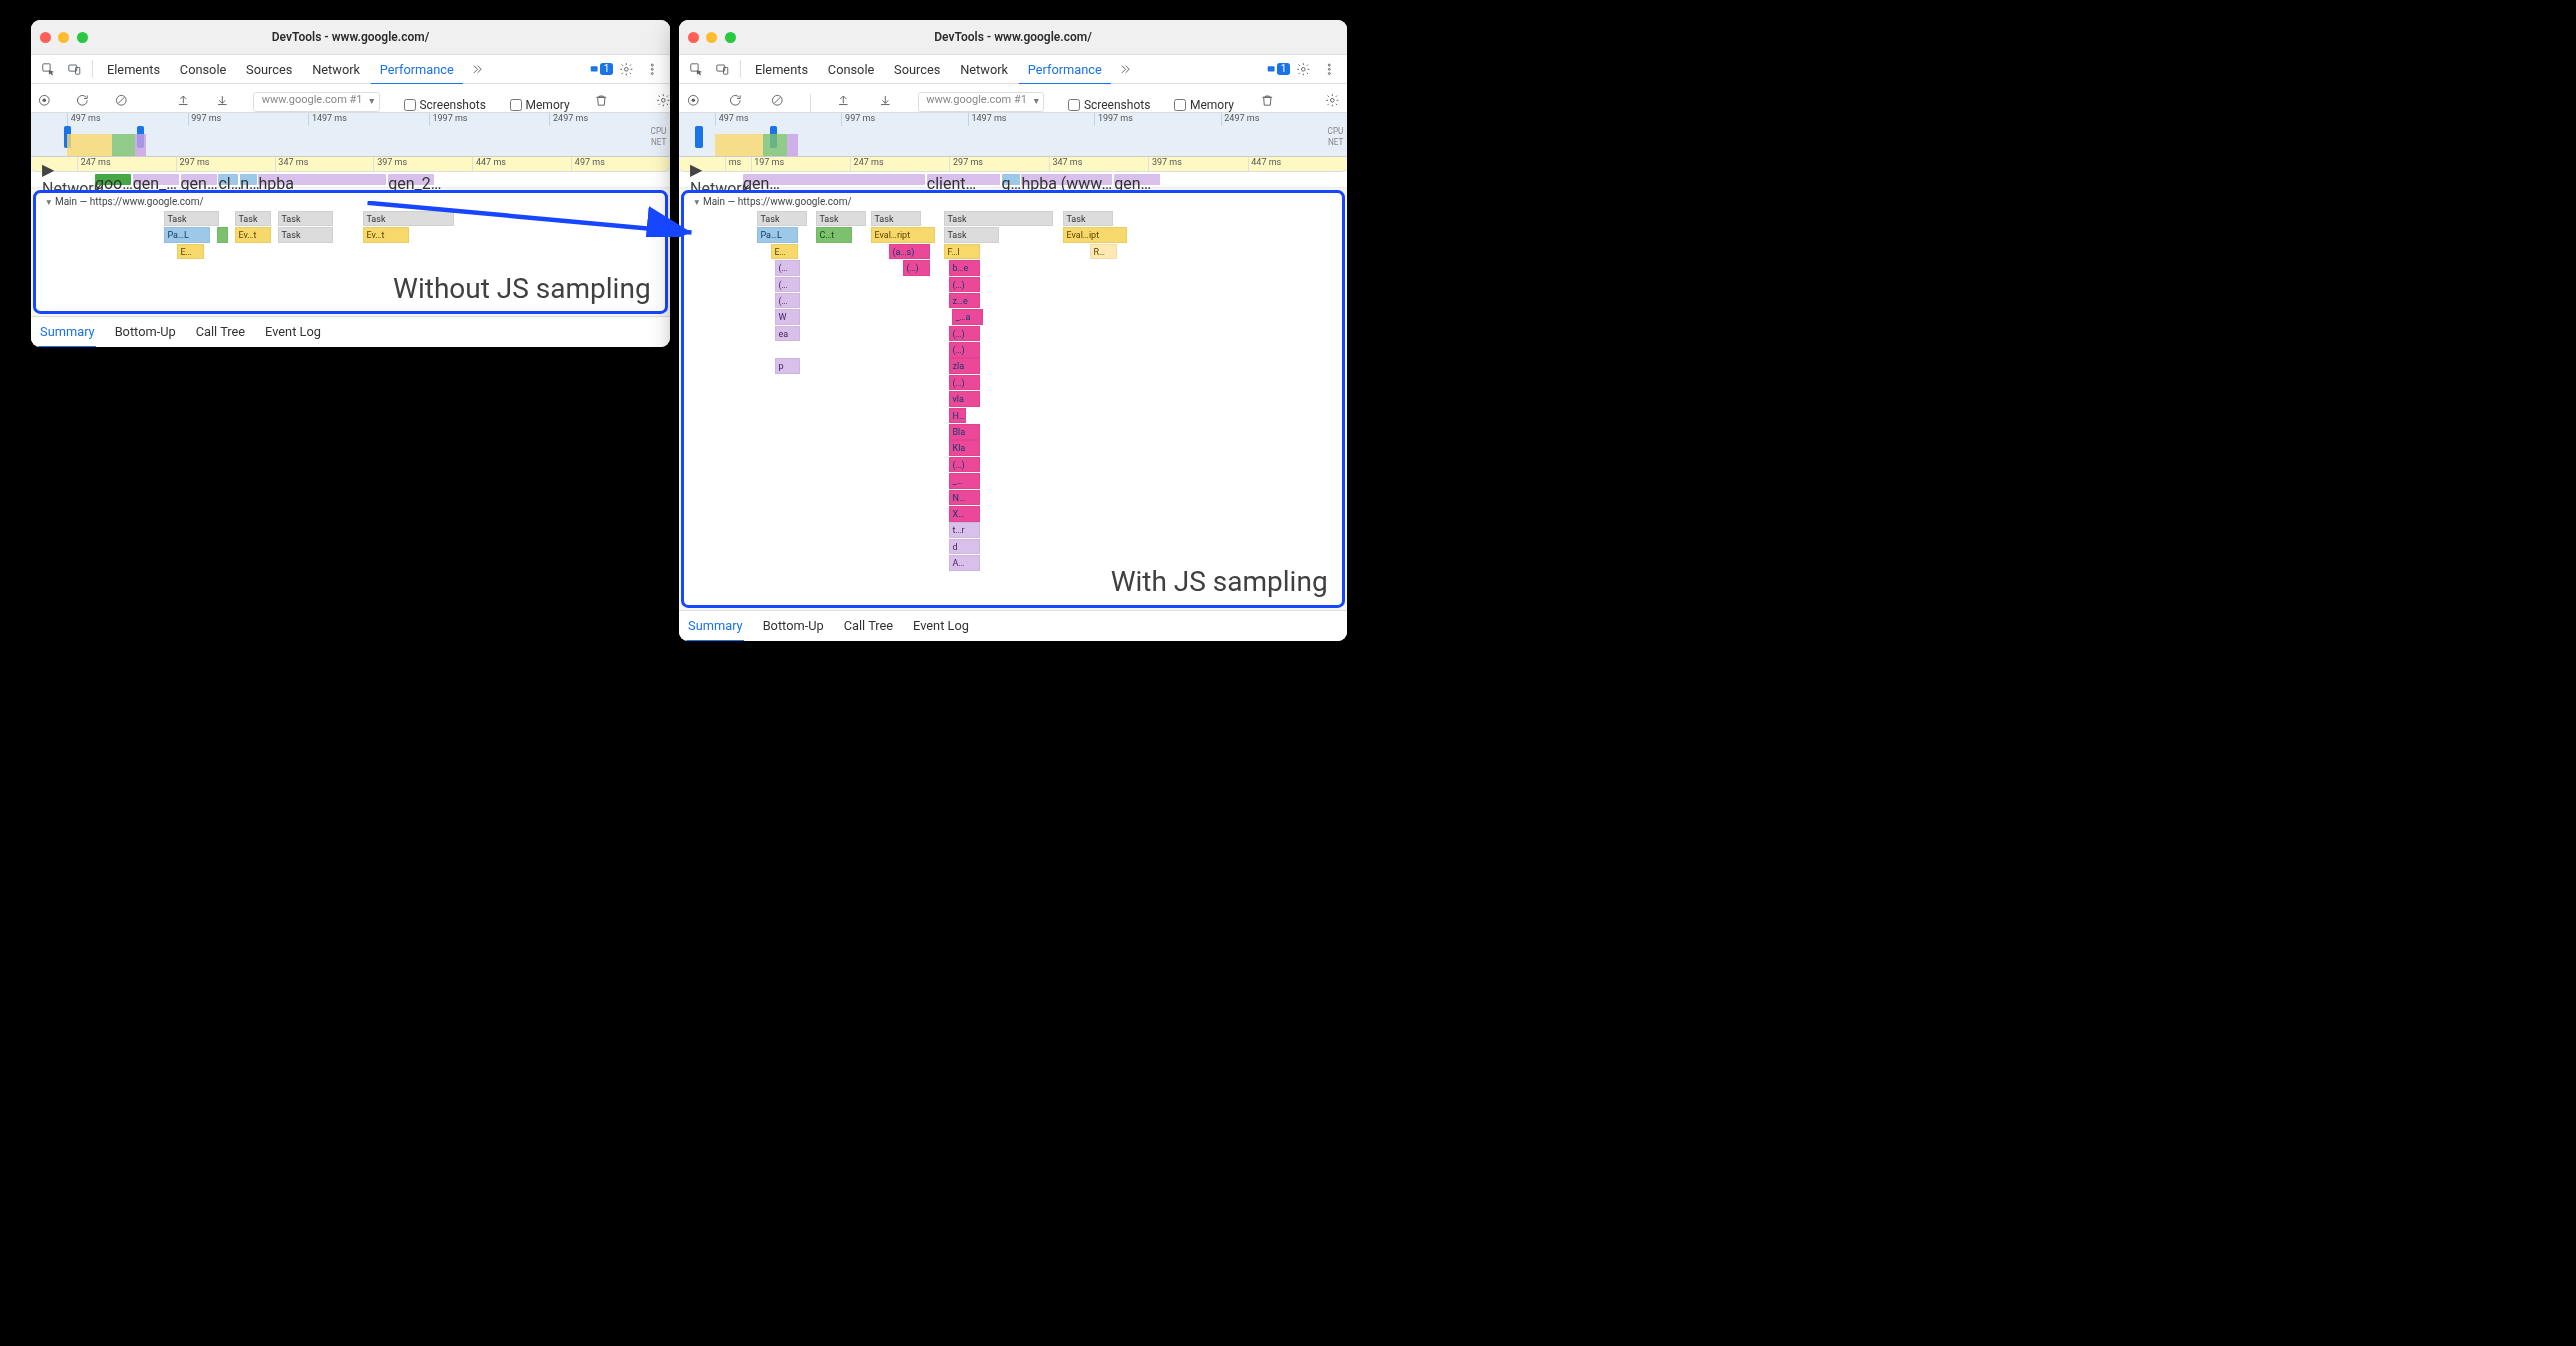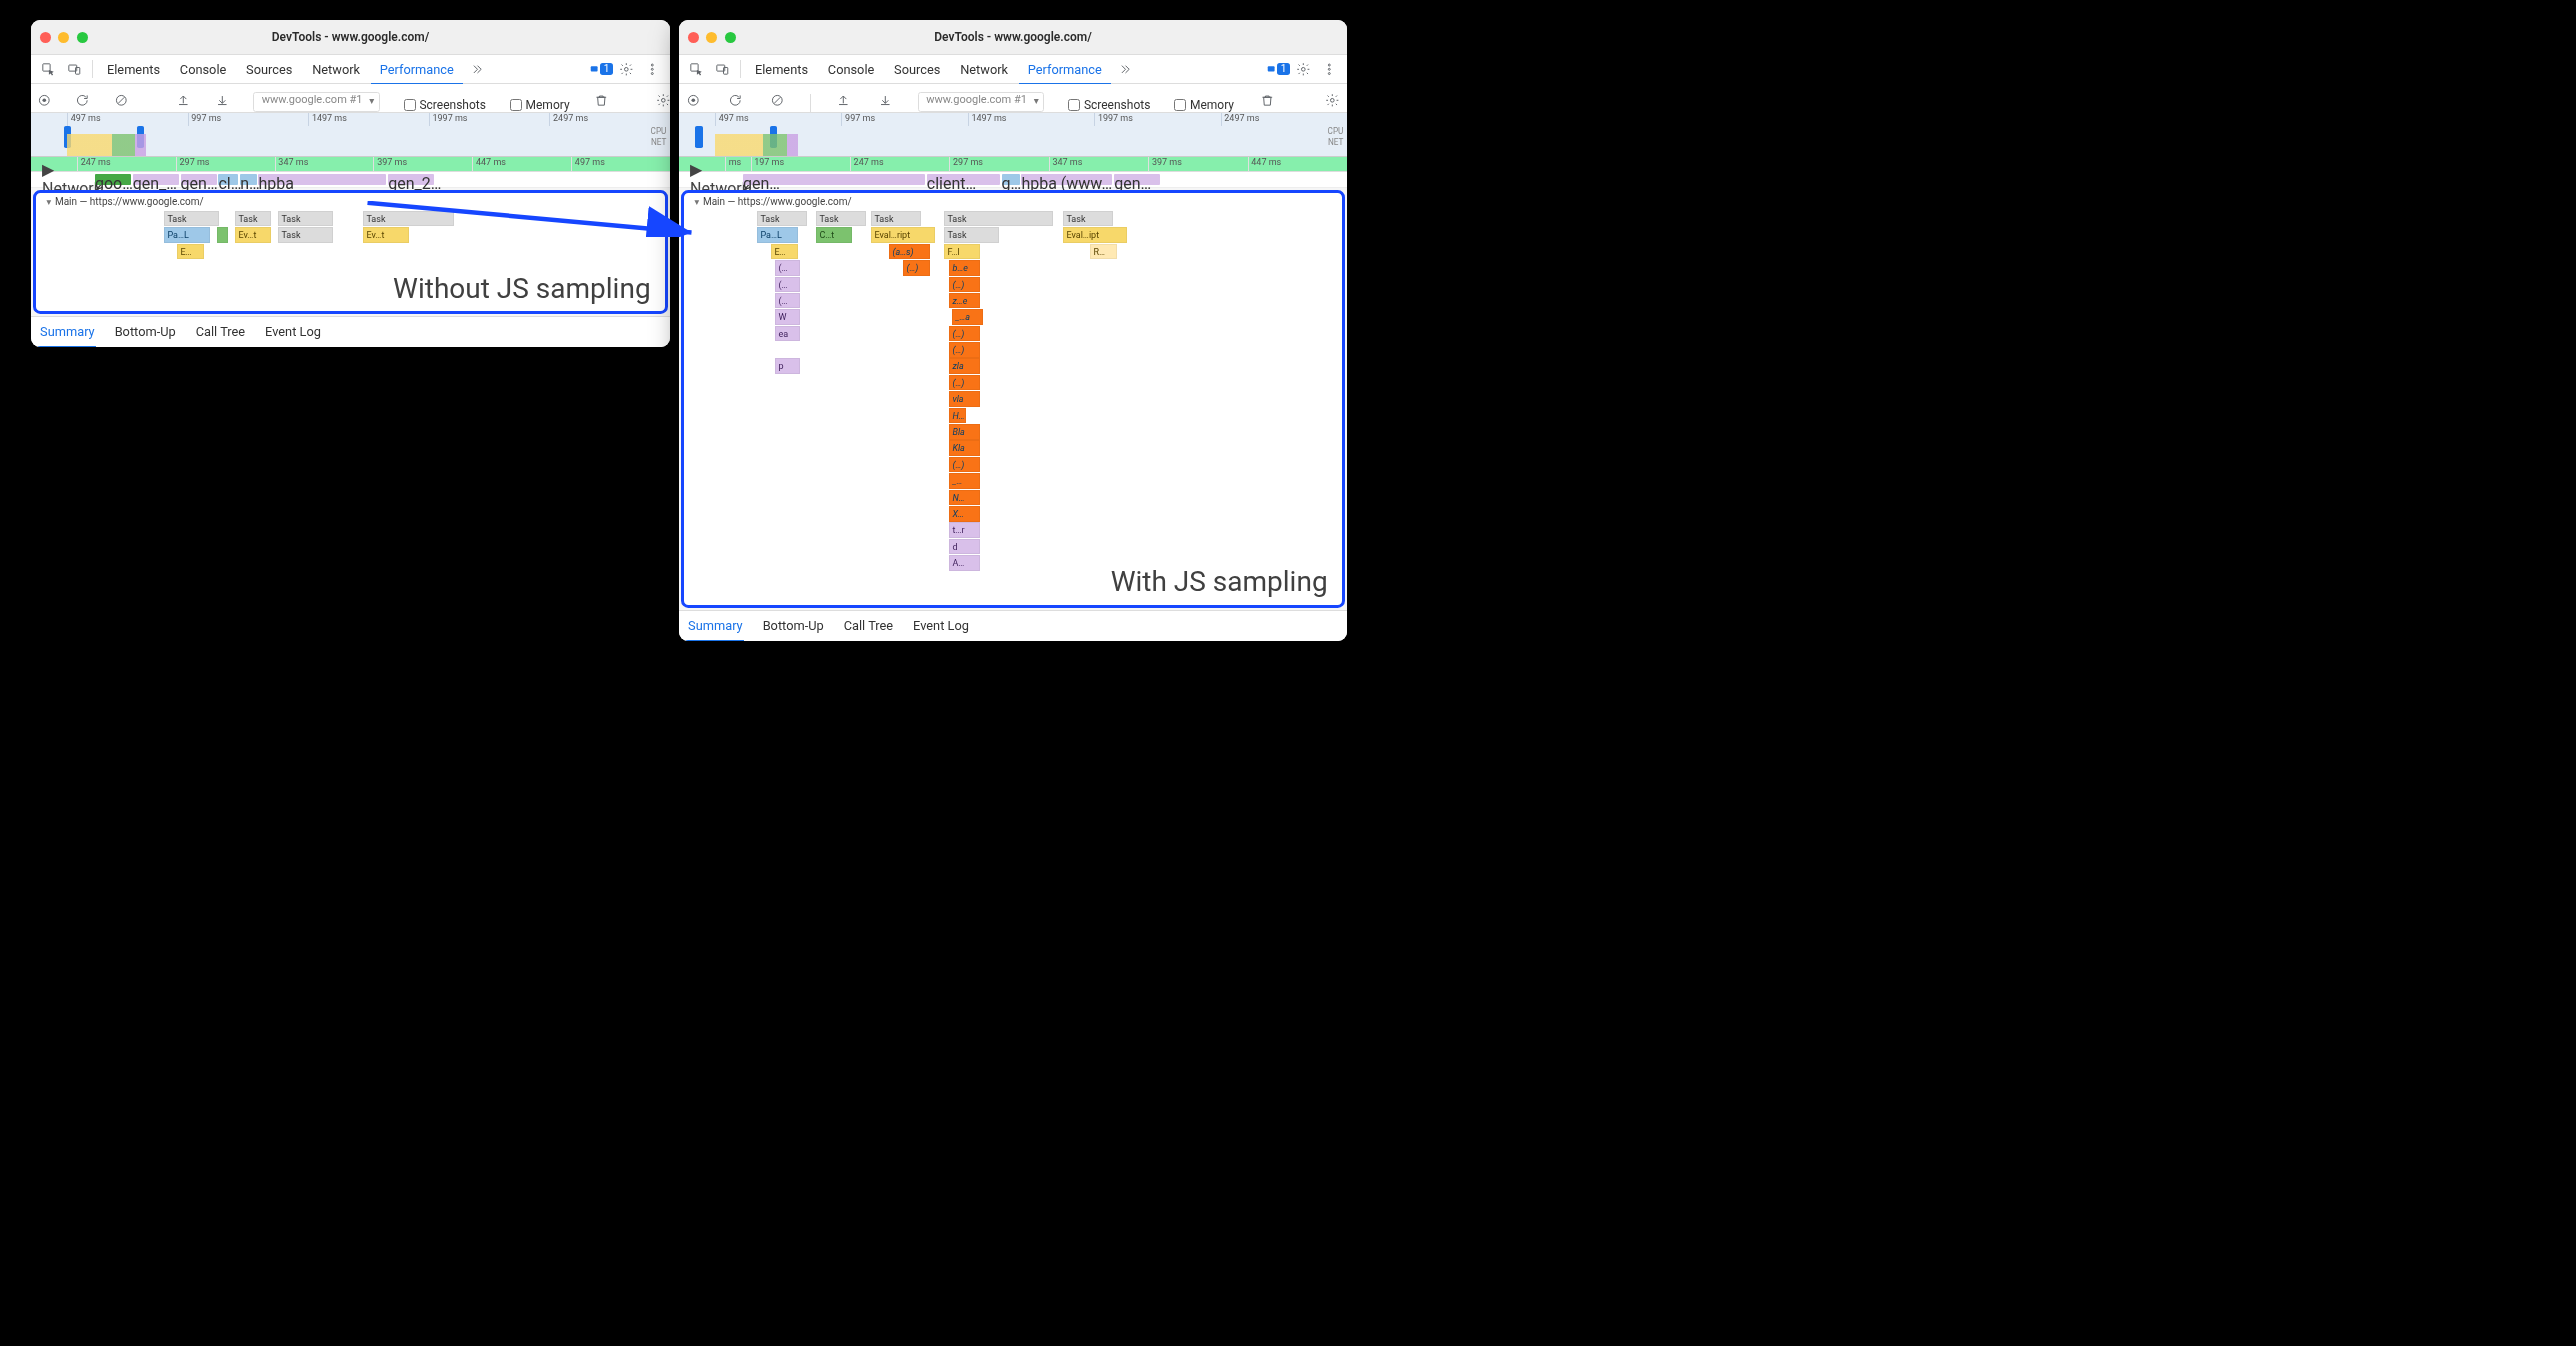--- a/index.html
+++ b/index.html
@@ -90,21 +90,21 @@
     opacity:.8;
   }
   .ov-labels { position:absolute; right:3.6px; top:12.8px; font-size:8.2px; color:#888; line-height:11px; text-align:right; }
   .ov-handle {
     position:absolute; top:12.8px; width:7.3px; height:22px;
     background:#1a73e8; border-radius:1.8px; cursor:ew-resize;
   }
 
   .ruler {
     display:flex; height:14.6px; font-size:9px; color:#555;
-    border-bottom:0.9px solid #ddd; background:#86efac; padding-left:46px;
+    border-bottom:0.9px solid #ddd; background:#fef9c3; padding-left:46px;border-radius:6px;
   }
   .ruler .rt { flex:1; border-left:0.9px solid #e0e0e0; padding-left:2.7px; }
 
   .netrow {
     height:16.4px; display:flex; align-items:center; font-size:16px;
     background:#fff; border-bottom:0.9px solid #eee;
   }
   .netrow .lbl { width:64px; padding-left:11px; color:#444; }
   .netbar { height:11px; border-radius:0.9px; margin-right:1.8px; }
 
@@ -124,21 +124,21 @@
   .flame-tall  { height:394px; }
 
   .frow { position:relative; height:16.4px; }
   .fcell {
     position:absolute; top:0; height:15.5px; font-size:9px; line-height:15.5px;
     padding:0 2.7px; overflow:hidden; white-space:nowrap; text-overflow:ellipsis;
     border:0.9px solid rgba(0,0,0,.05);
   }
   .c-gray   { background:#dcdcdc; color:#333; }
   .c-blue   { background:#9ec8e8; color:#0b3e66; }
-  .c-lblue  { background:#f97316; color:#0b3e66;font-style:italic; }
+  .c-lblue  { background:#ec4899; color:#0b3e66; }
   .c-yellow { background:#f7d86a; color:#5a4500; }
   .c-lyellow{ background:#ffe9b3; color:#5a4500; }
   .c-green  { background:#7cc26e; color:#1f4a18; }
   .c-purple { background:#d9c0ea; color:#3d1e5a; }
 
   .caption {
     position:absolute; right:14.6px; color:#404040; font-weight:400;
     font-size:28px; pointer-events:none;
   }
   .caption-left  { bottom:5.5px; }

